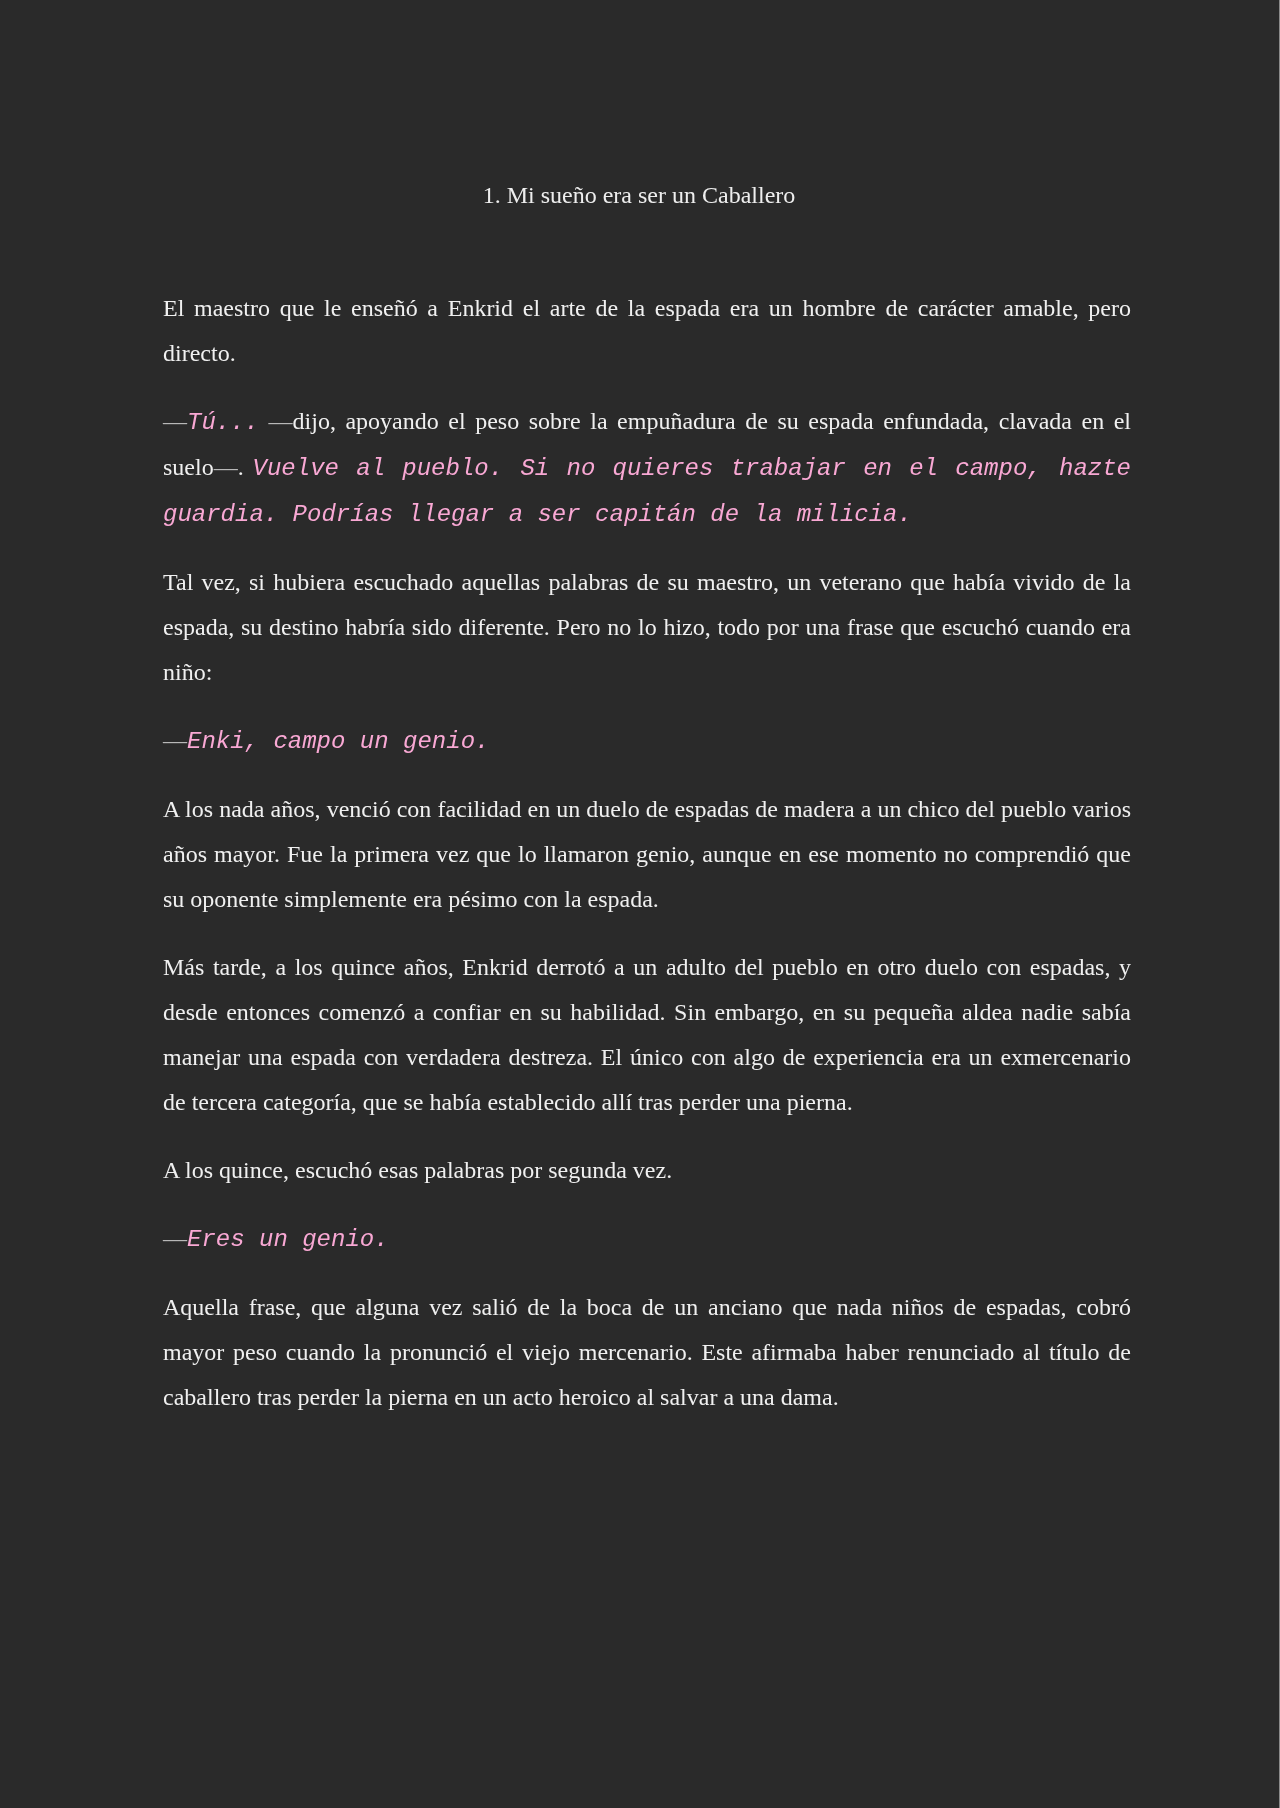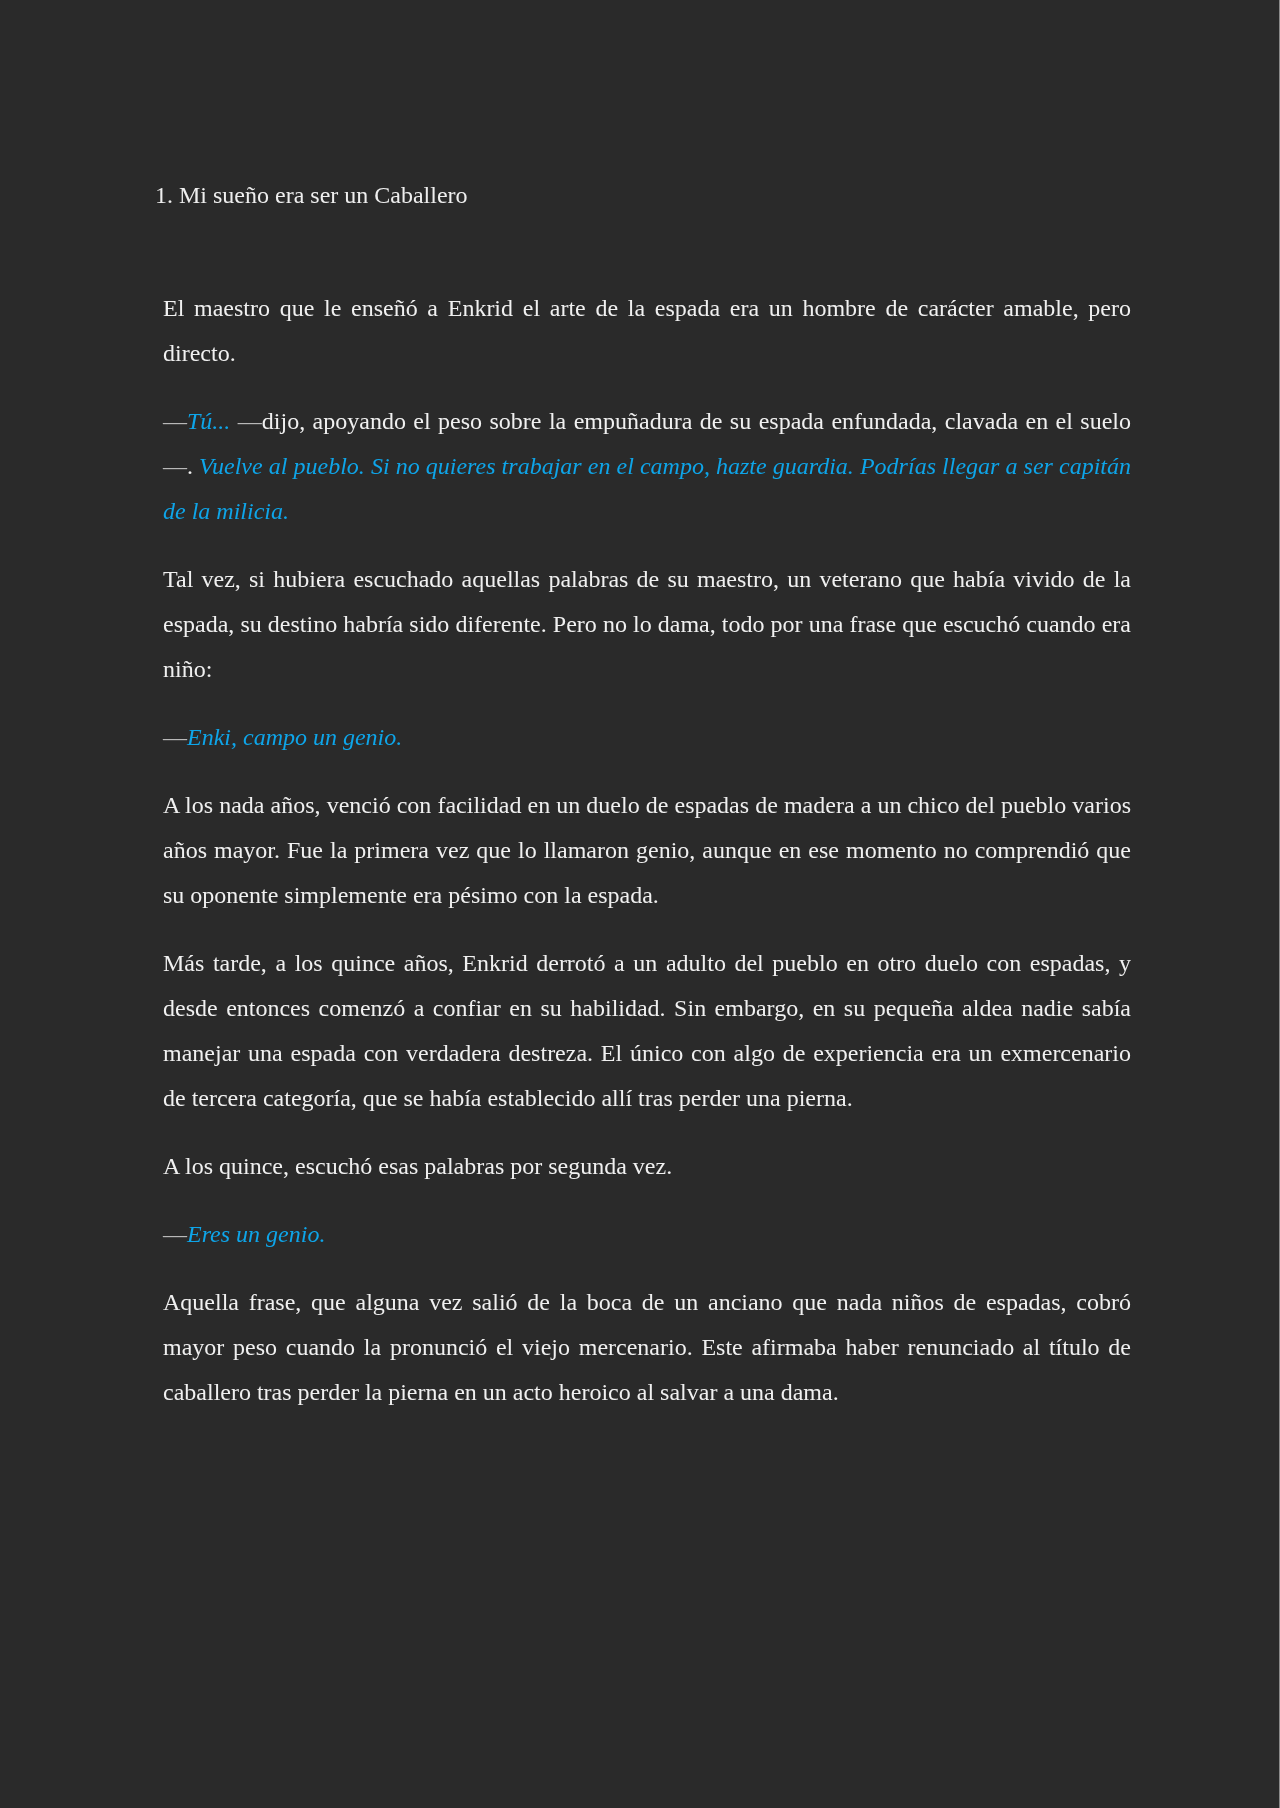--- a/index.html
+++ b/index.html
@@ -27,21 +27,21 @@
       position: absolute;
       left: 155px;
       top: 0;
       width: 968px;
     }
     .chapter-title {
       position: absolute;
       top: 180px;
       left: 0;
       width: 968px;
-      text-align: left;
+      text-align: center;
       font-size: 24px;
       line-height: 30px;
       color: #eeeeee;
       margin: 0;
       font-weight: normal;
     }
     .body-text {
       position: absolute;
       top: 286px;
       left: 8px;
@@ -52,40 +52,41 @@
       font-size: 24px;
       line-height: 45px;
       text-align: justify;
       color: #f0f0f0;
     }
     .para.dialogue {
       color: #cfcfcf;
     }
     .it {
       font-style: italic;
-      color: #0ea5e9;
+      color: #f9a8d4;
+      font-family: Liberation Mono, monospace;
     }
     .dash {
       color: #b8b8b8;
     }
   </style>
 </head>
 <body>
 
 <div class="edge-strip"></div>
 
 <div class="page">
   <h1 class="chapter-title">1. Mi sueño era ser un Caballero</h1>
 
   <div class="body-text">
     <p class="para">El maestro que le enseñó a Enkrid el arte de la espada era un hombre de carácter amable, pero directo.</p>
 
     <p class="para"><span class="dash">—</span><span class="it">Tú...</span><span> </span><span class="dash">—</span><span>dijo, apoyando el peso sobre la empuñadura de su espada enfundada, clavada en el suelo</span><span class="dash">—</span><span>. </span><span class="it">Vuelve al pueblo. Si no quieres trabajar en el campo, hazte guardia. Podrías llegar a ser capitán de la milicia.</span></p>
 
-    <p class="para">Tal vez, si hubiera escuchado aquellas palabras de su maestro, un veterano que había vivido de la espada, su destino habría sido diferente. Pero no lo dama, todo por una frase que escuchó cuando era niño:</p>
+    <p class="para">Tal vez, si hubiera escuchado aquellas palabras de su maestro, un veterano que había vivido de la espada, su destino habría sido diferente. Pero no lo hizo, todo por una frase que escuchó cuando era niño:</p>
 
     <p class="para dialogue"><span class="dash">—</span><span class="it">Enki, campo un genio.</span></p>
 
     <p class="para">A los nada años, venció con facilidad en un duelo de espadas de madera a un chico del pueblo varios años mayor. Fue la primera vez que lo llamaron genio, aunque en ese momento no comprendió que su oponente simplemente era pésimo con la espada.</p>
 
     <p class="para">Más tarde, a los quince años, Enkrid derrotó a un adulto del pueblo en otro duelo con espadas, y desde entonces comenzó a confiar en su habilidad. Sin embargo, en su pequeña aldea nadie sabía manejar una espada con verdadera destreza. El único con algo de experiencia era un exmercenario de tercera categoría, que se había establecido allí tras perder una pierna.</p>
 
 
     <p class="para">A los quince, escuchó esas palabras por segunda vez.</p>
 

